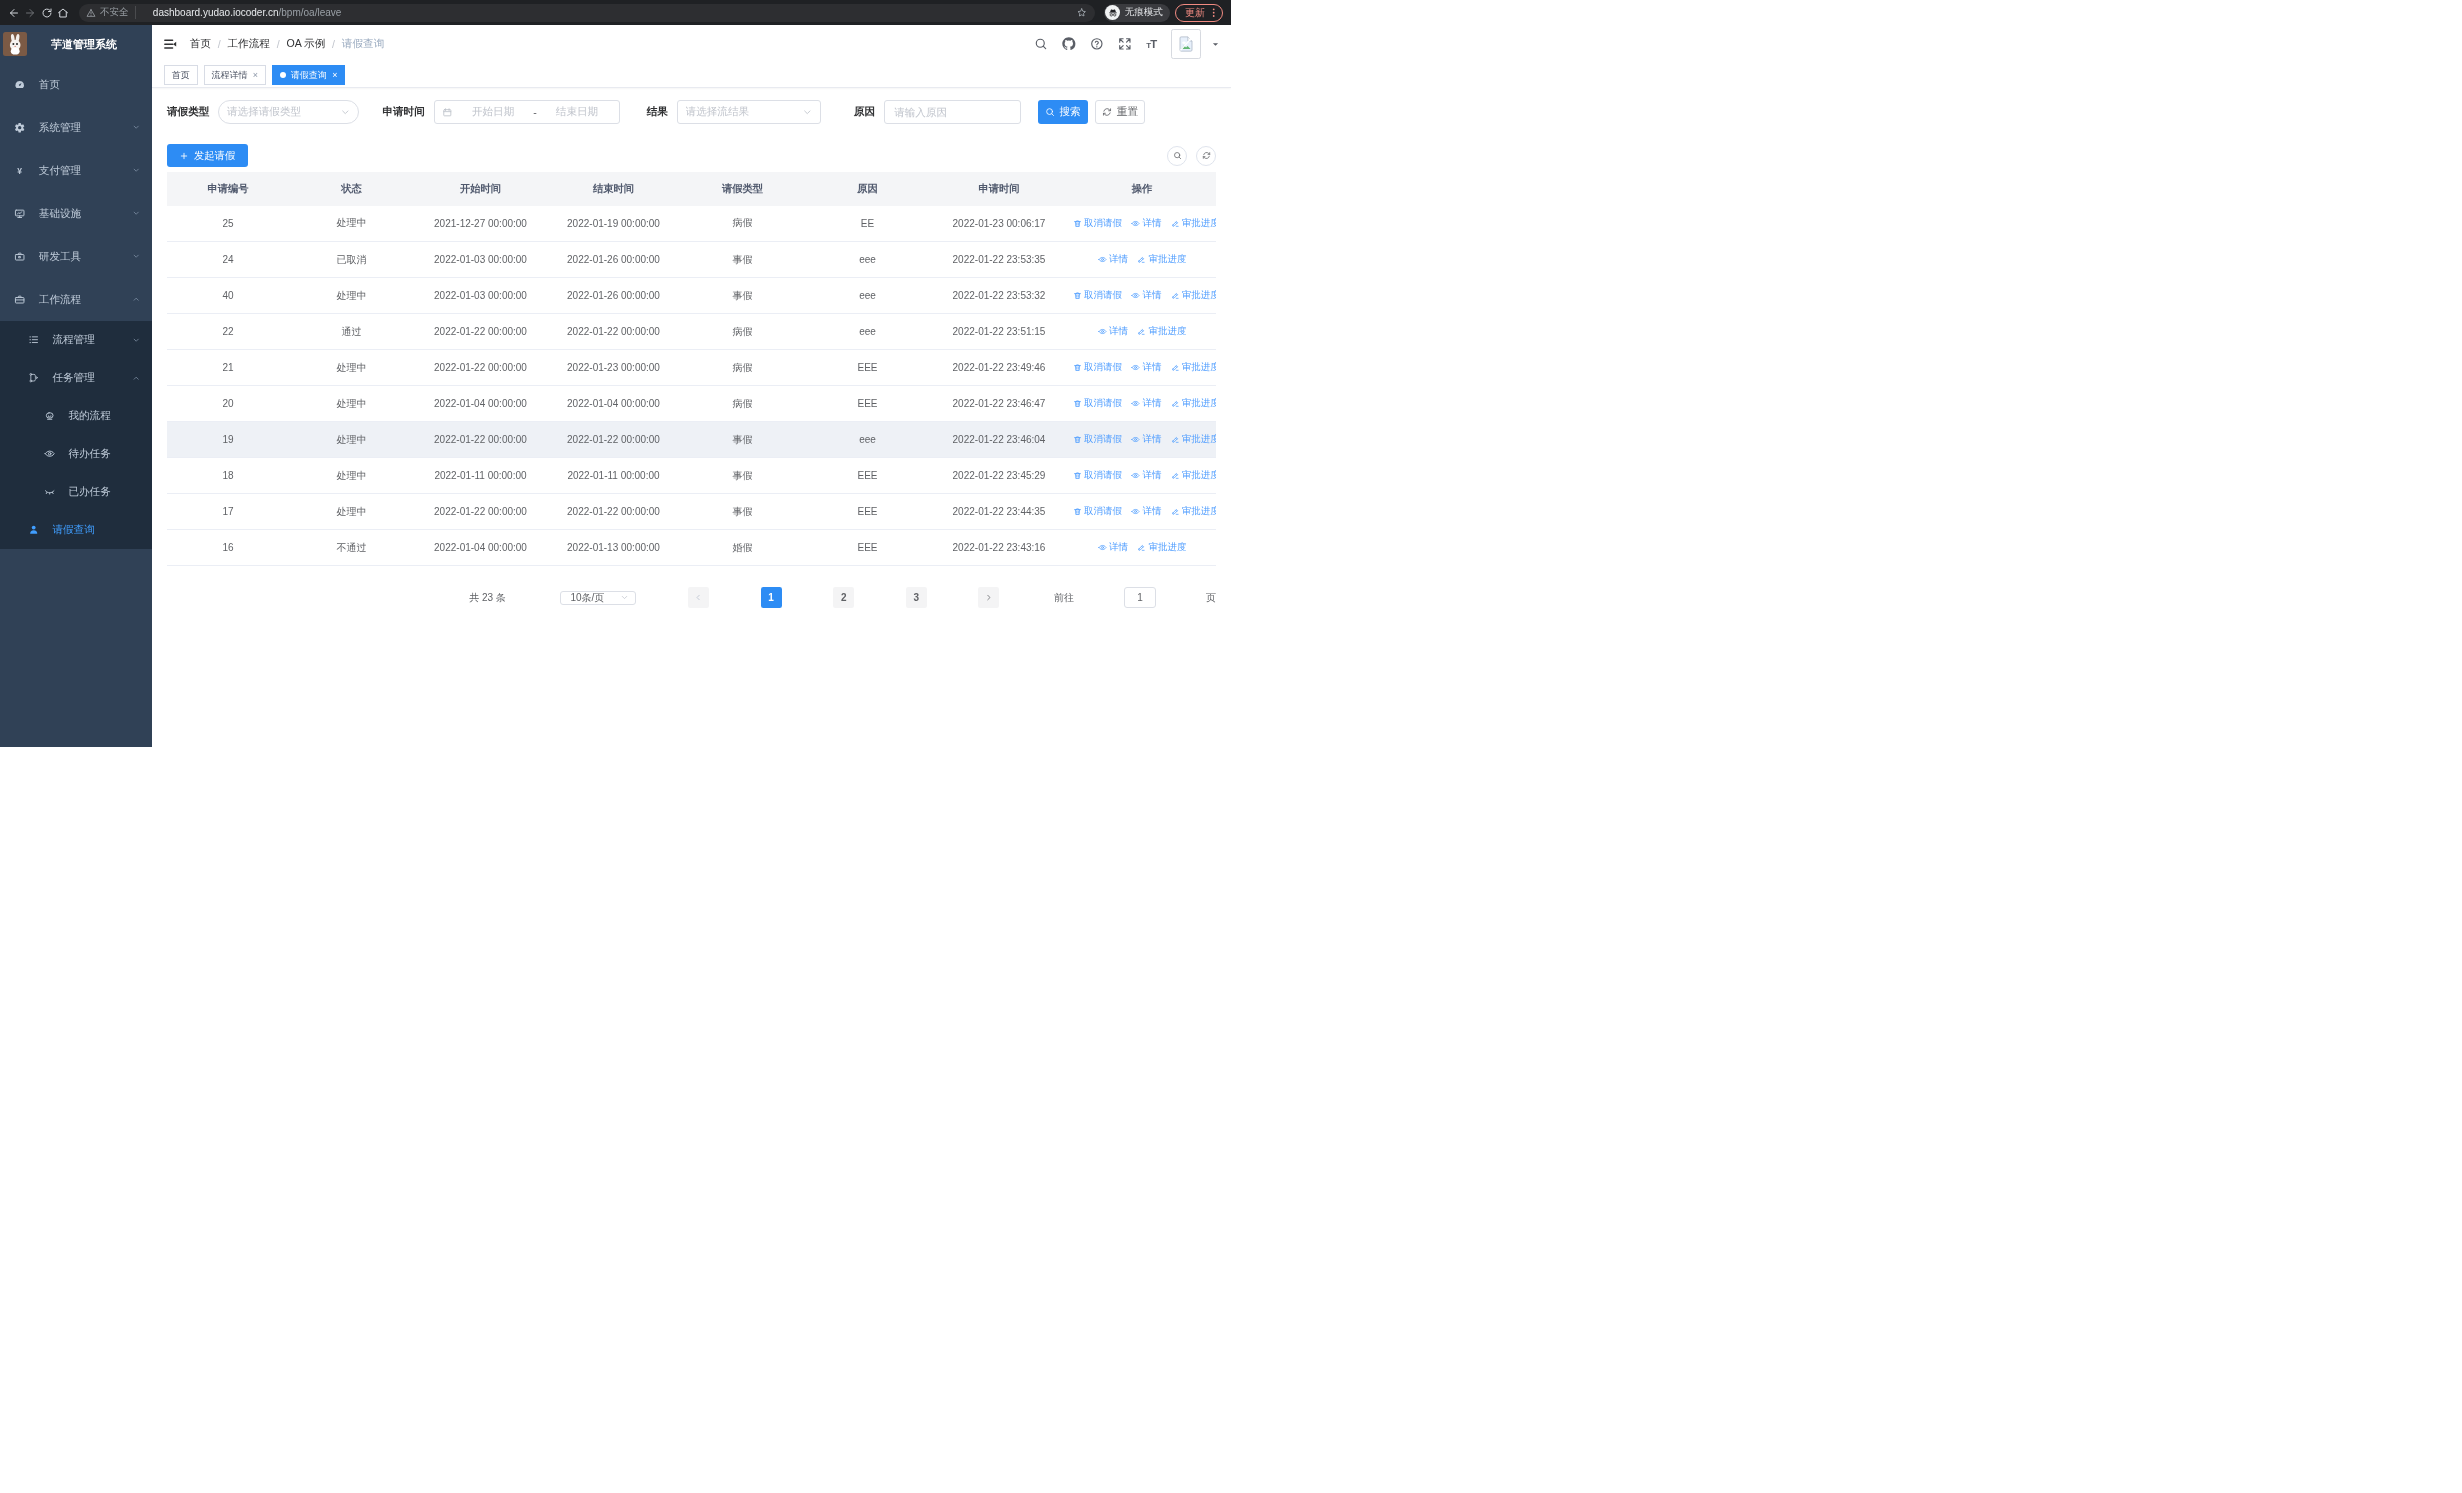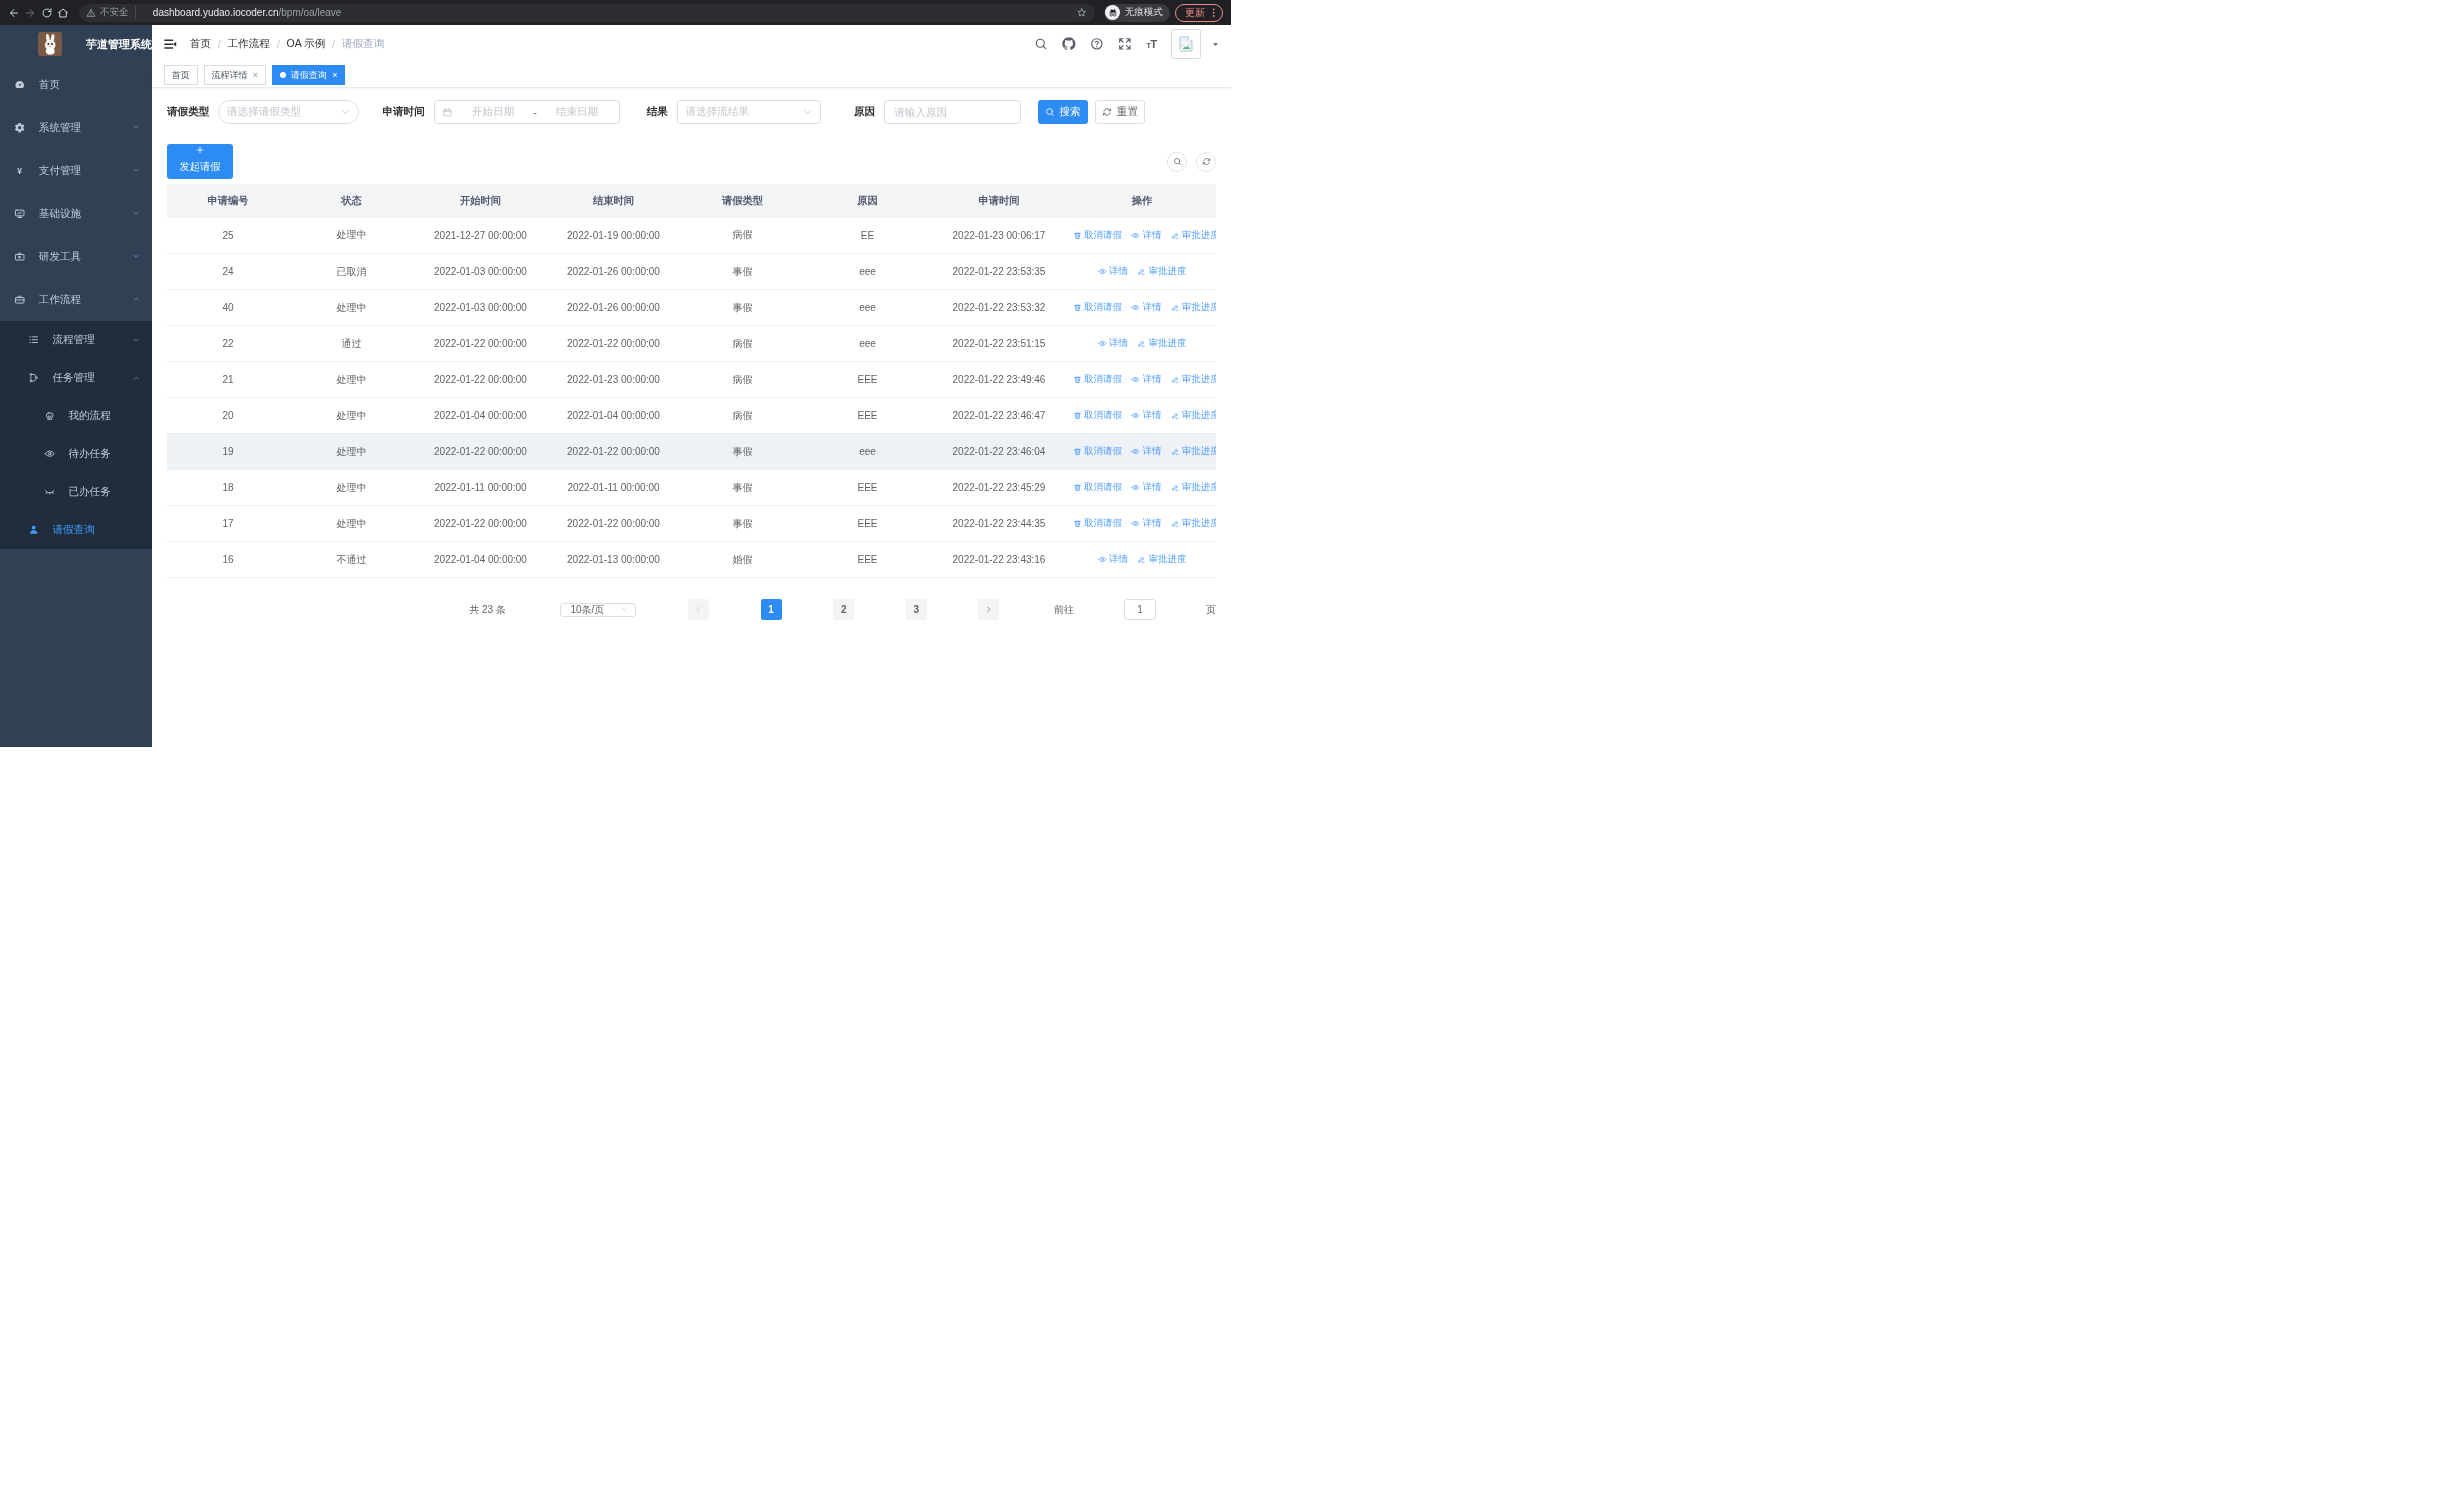--- a/index.html
+++ b/index.html
@@ -27,21 +27,21 @@
     display:flex; align-items:center; justify-content:center; color:#202124; }
   .incog-circ .bicn { width:10px; height:10px; color:#202124; }
   .update-pill { height:18px; border:0.8px solid var(--update); border-radius:9px; color:var(--update);
     display:flex; align-items:center; gap:3px; padding:0 3px 0 9px; font-size:10px; flex:none; }
   .update-pill .bicn { color:var(--update); width:11.4px; height:11.4px; }
 
   
   .app { display:flex; height:722px; }
   .sidebar { width:152px; flex:none; background:var(--sidebar-bg); color:var(--sidebar-text);
     font-size:10.6px; overflow:hidden; }
-  .logo-row { height:38px; display:flex; align-items:center; gap:24px; padding-left:3px;justify-content:flex-end; }
+  .logo-row { height:38px; display:flex; align-items:center; gap:24px; padding-left:3px; }
   .logo-img { width:24px; height:24px; flex:none; }
   .logo-img svg { width:100%; height:100%; }
   .logo-title { color:#fff; font-weight:bold; font-size:11px; white-space:nowrap; }
   .menu-item { height:43px; display:flex; align-items:center; padding:0 12px 0 14.4px; cursor:pointer; }
   .menu-item .mi { width:11.4px; height:11.4px; margin-right:13px; flex:none; display:inline-flex; }
   .menu-item .mi svg { width:100%; height:100%; }
   .menu-item .lbl { flex:1; white-space:nowrap; }
   .chev { width:8.4px; height:8.4px; color:#8a9bb0; display:inline-flex; flex:none; }
   .chev svg { width:100%; height:100%; }
   .chev.up { transform:rotate(180deg); }
@@ -100,21 +100,21 @@
   input.ctrl-input::placeholder { color:#c0c4cc; }
   .btn { height:24px; border-radius:3px; display:inline-flex; align-items:center; gap:4.6px;
     padding:0 6px; font-size:10.6px; cursor:pointer; border:0.8px solid transparent; white-space:nowrap; }
   .btn .bicn2 { width:10px; height:10px; display:inline-flex; }
   .btn .bicn2 svg { width:100%; height:100%; }
   .btn-primary { background:var(--primary); color:#fff; }
   .btn-plain { background:#fff; border-color:#dcdfe6; color:#606266; }
   .ml30{margin-left:23px} .ml36{margin-left:27px} .ml44{margin-left:33px} .ml22{margin-left:16.7px} .ml10{margin-left:7.6px}
 
   .toolbar-row { margin-top:20px; display:flex; align-items:center; }
-  .btn-create { height:35px; font-size:10.3px; padding:0 11.4px;flex-direction:column; }
+  .btn-create { height:23px; font-size:10.3px; padding:0 11.4px; }
   .round-btns { margin-left:auto; display:flex; gap:9px; }
   .round-btn { width:20px; height:20px; border-radius:50%; border:0.8px solid #dfe4ed; background:#fff;
     display:flex; align-items:center; justify-content:center; color:#606266; cursor:pointer; }
   .round-btn .bicn2 { width:9px; height:9px; display:inline-flex; }
   .round-btn .bicn2 svg { width:100%; height:100%; }
 
   
   table.grid { margin-top:4.6px; border-collapse:collapse; table-layout:fixed; width:1049px; font-size:10px; }
   table.grid thead th { height:34px; background:#f4f5f7; color:#515a6e; font-weight:700;
     font-size:10.3px; text-align:center; }

